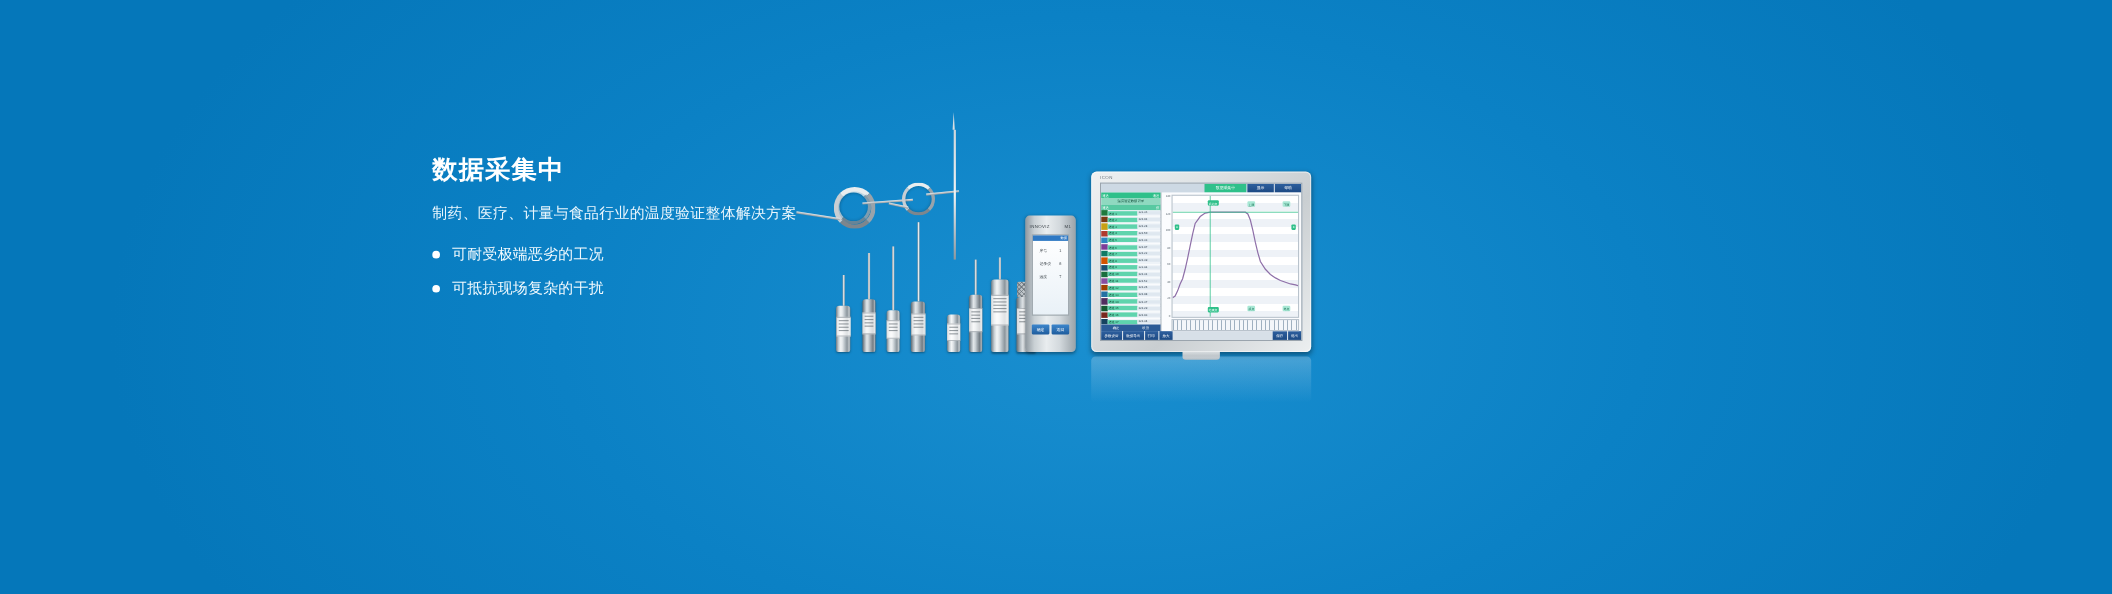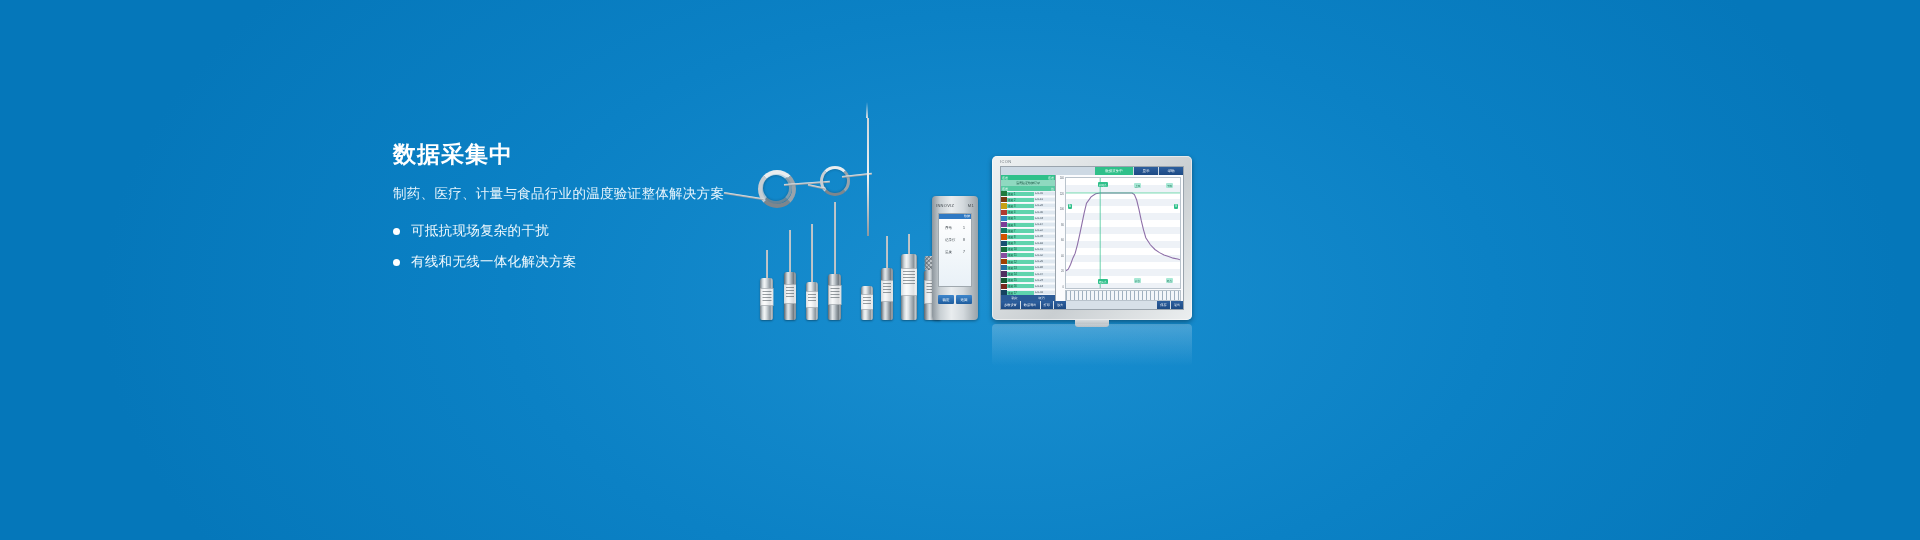--- a/index.html
+++ b/index.html
@@ -228,25 +228,25 @@
 <body>
 
 <div id="banner">
 
   <div id="textblock">
     <div id="headline">数据采集中</div>
     <div id="subtitle">制药、医疗、计量与食品行业的温度验证整体解决方案</div>
 
     <div class="bullet-row">
       <span class="bullet-dot"></span>
-      <span class="bullet-text">可抵抗现场复杂的干扰</span>
+      <span class="bullet-text">可耐受极端恶劣的工况</span>
     </div>
     <div class="bullet-row">
       <span class="bullet-dot"></span>
-      <span class="bullet-text">有线和无线一体化解决方案</span>
+      <span class="bullet-text">可抵抗现场复杂的干扰</span>
     </div>
   </div>
 
   <div id="products">
 
     <div class="coil" style="left:24px;top:50px;">
       <div class="ring" style="left:34px;top:0px;width:30px;height:30px;"></div>
       <div class="ring" style="left:36px;top:2px;width:26px;height:26px;border-width:3px;opacity:.8;"></div>
       <div class="wire" style="left:0px;top:22px;width:40px;transform:rotate(9deg);"></div>
       <div class="wire" style="left:60px;top:14px;width:46px;transform:rotate(-4deg);"></div>

